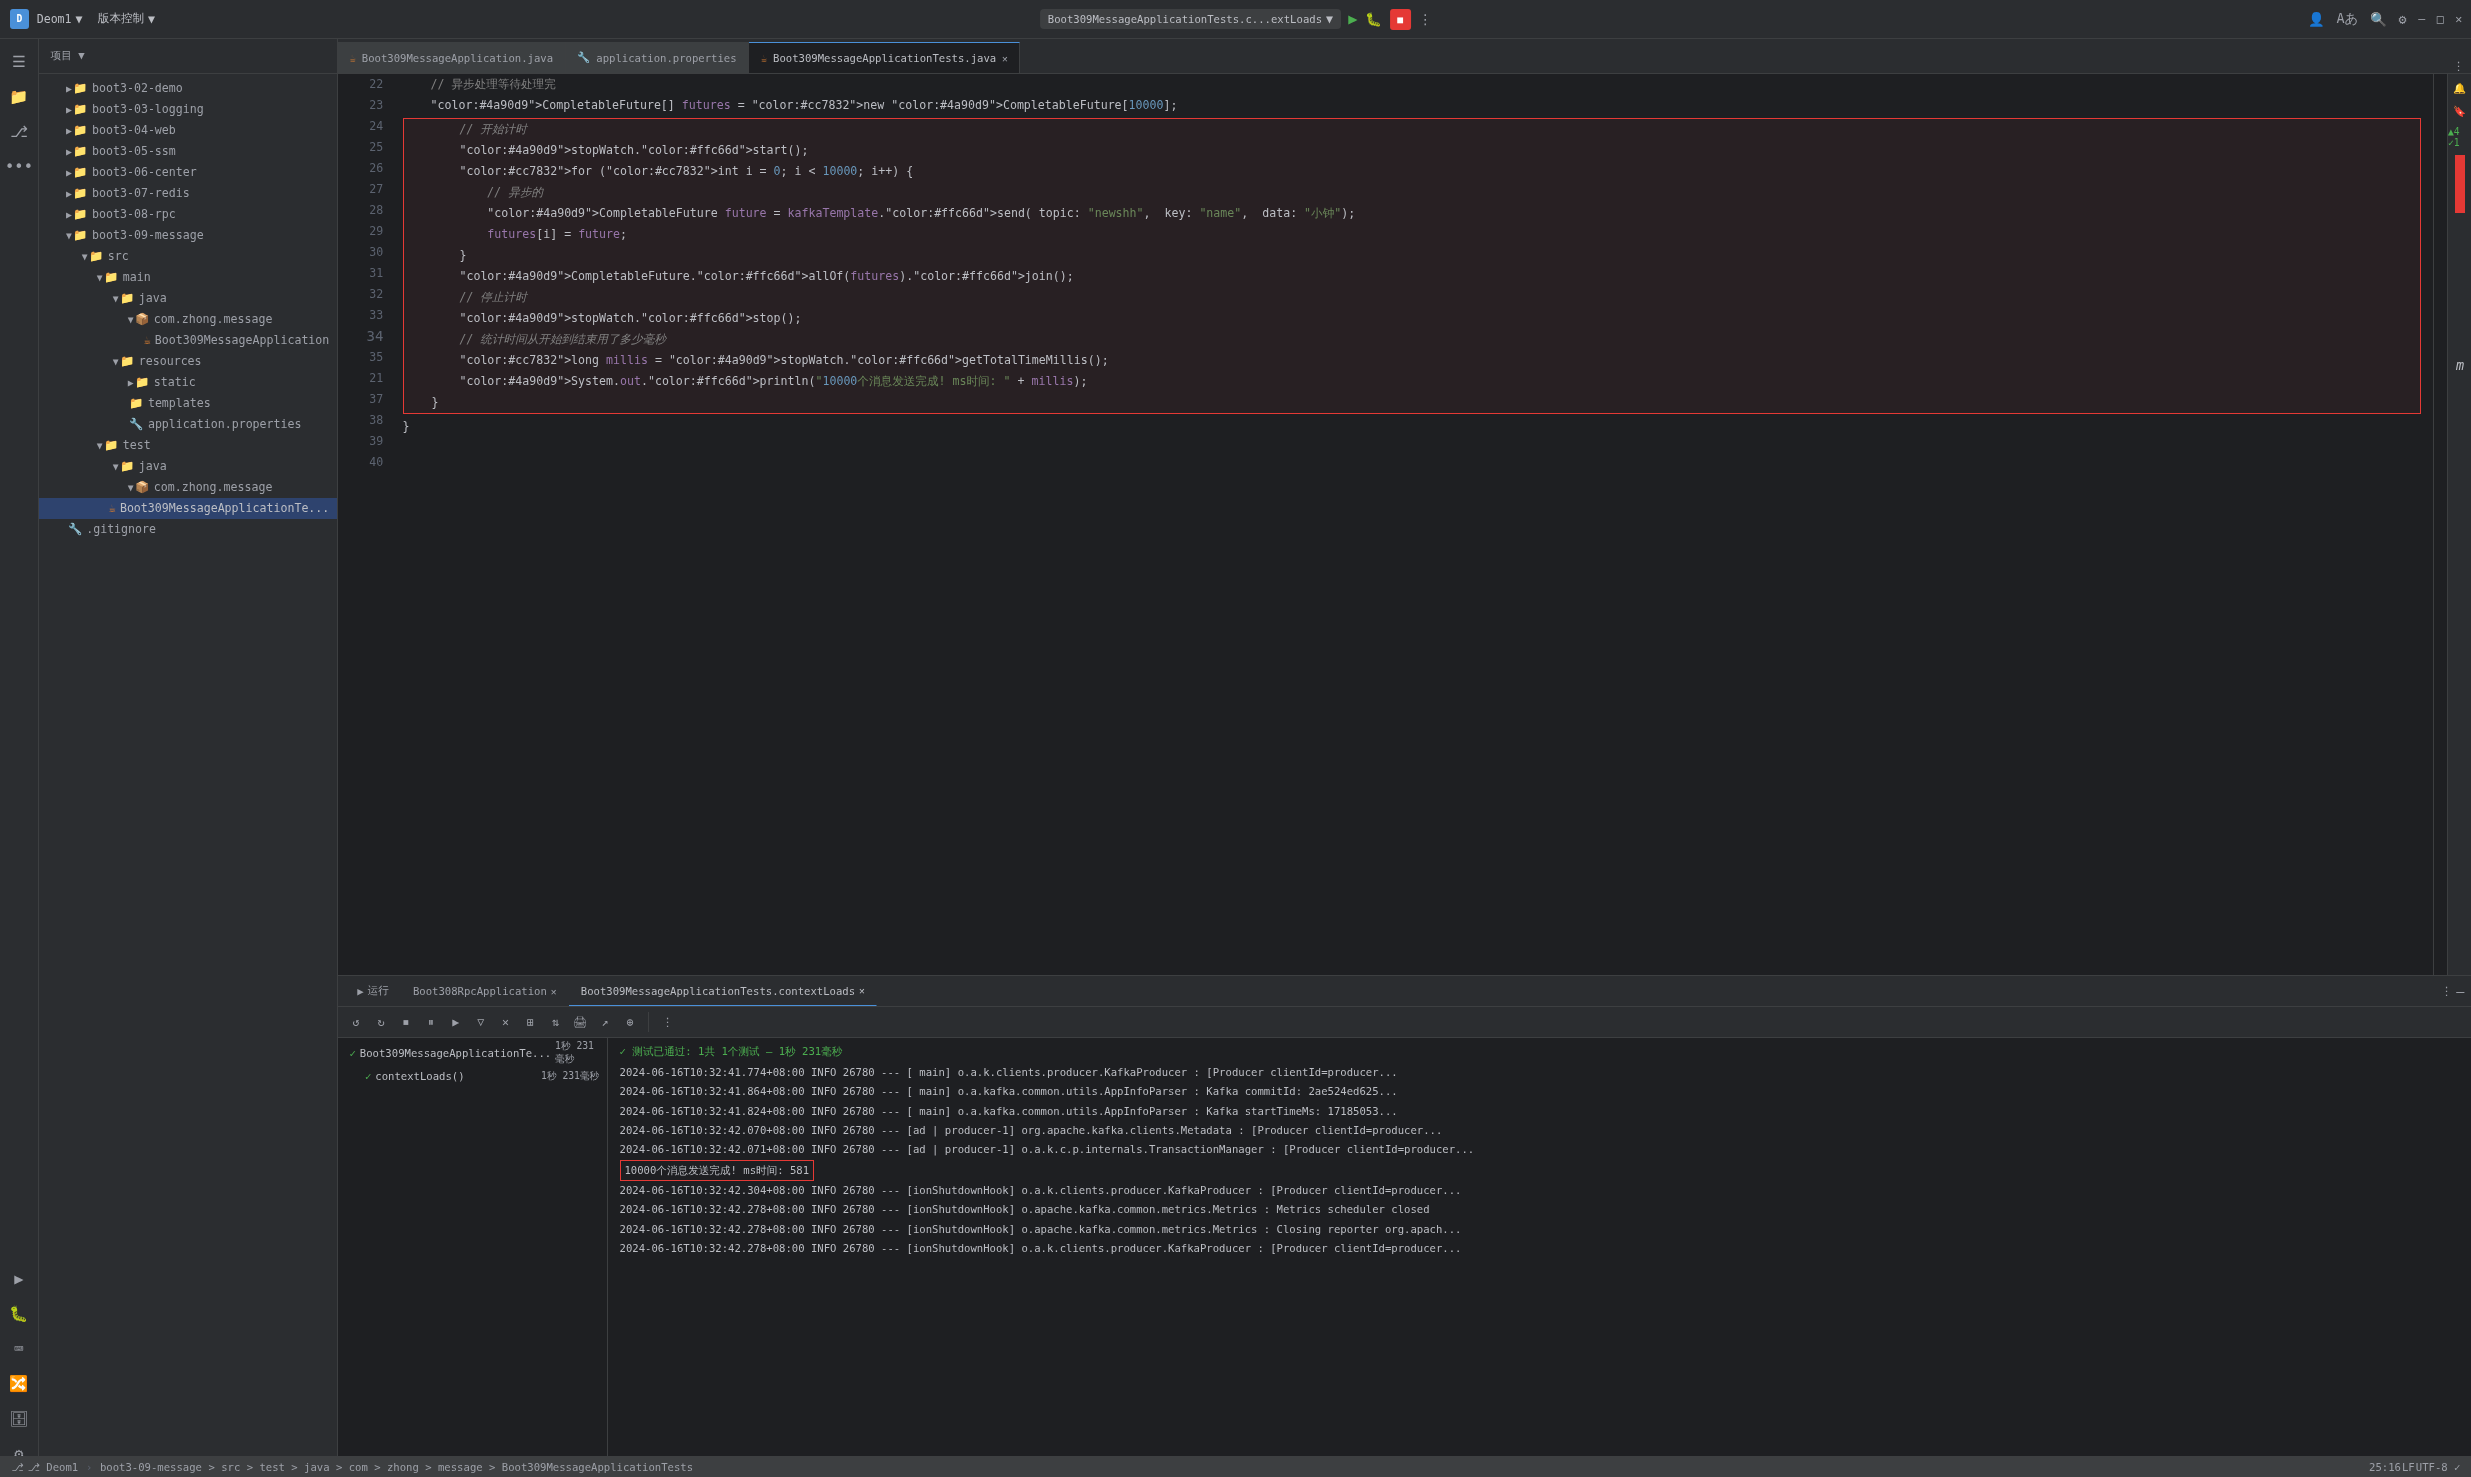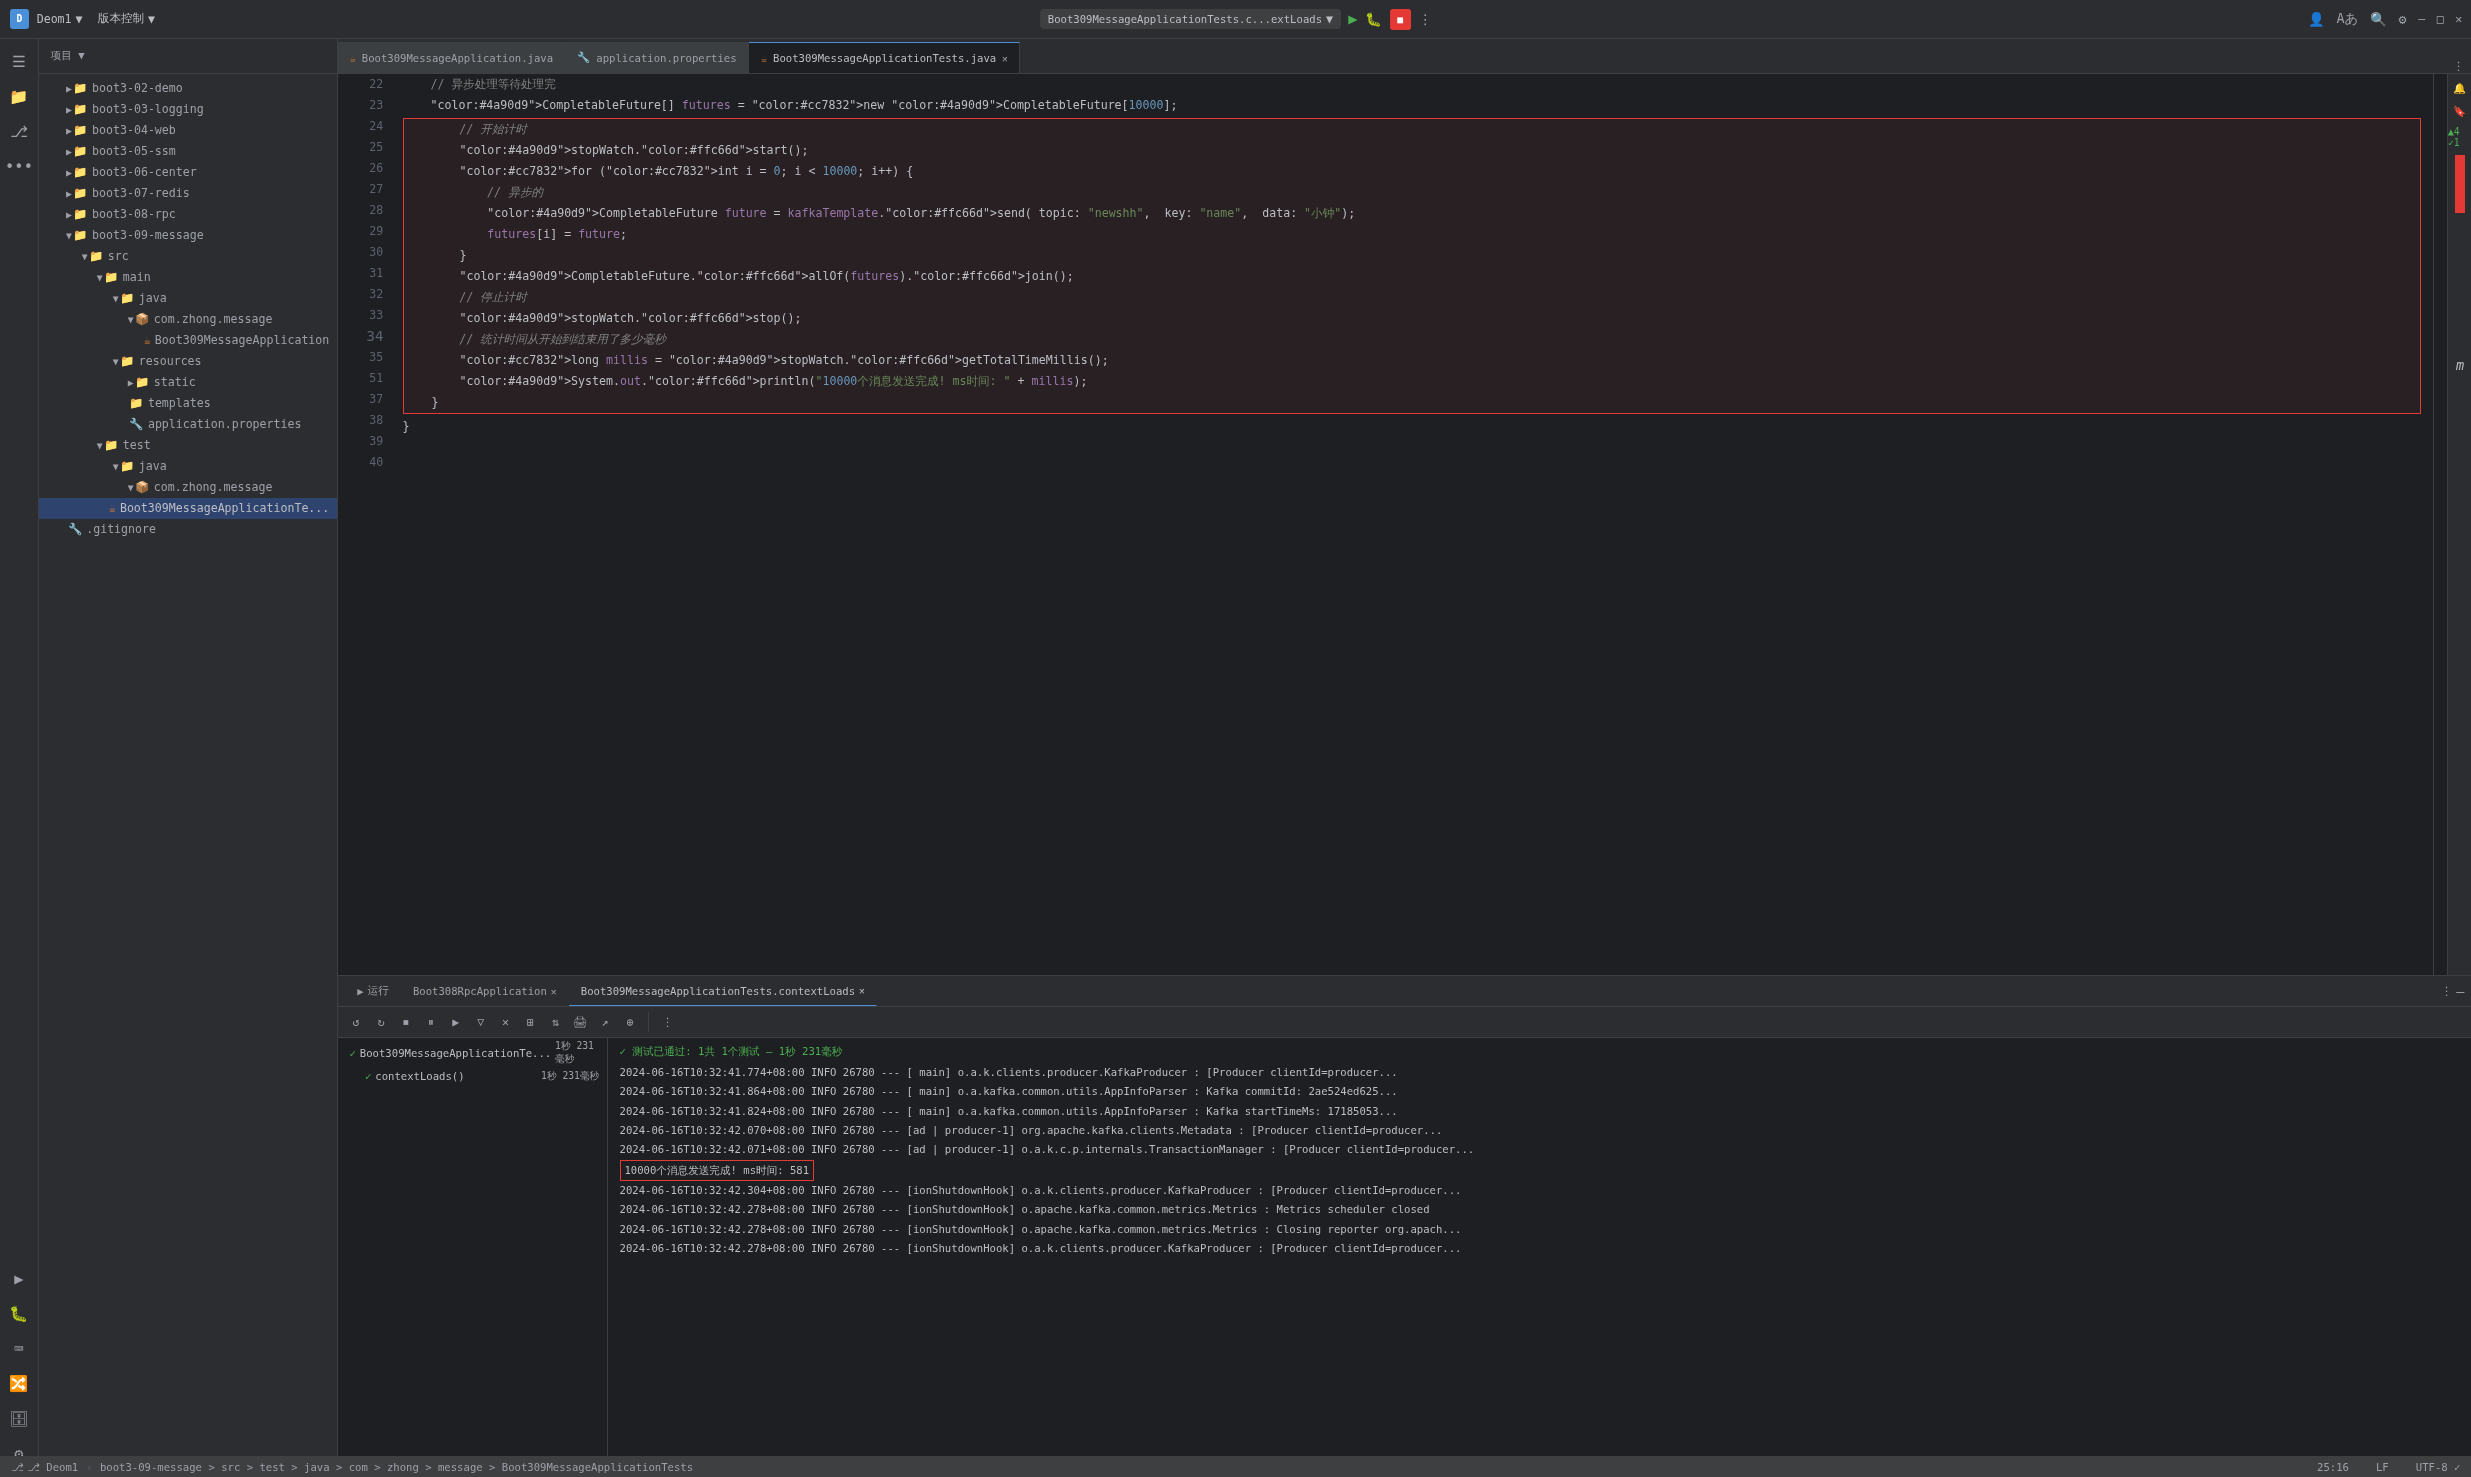--- a/index.html
+++ b/index.html
@@ -310,21 +310,21 @@
       display: flex; align-items: center;
       padding: 0 11.6px;
       font-size: 10.6px;
       color: #9da0a8;
       gap: 7.7px;
       position: absolute;
       bottom: 0; left: 0; right: 0;
     }
     .status-item { display: flex; align-items: center; gap: 3.9px; }
     .status-sep { color: #5c6370; }
-    .status-right { margin-left: auto; display: flex; gap: 27px; }
+    .status-right { margin-left: auto; display: flex; gap: 1px; }
 
     code.line {
       display: block;
       white-space: pre;
       line-height: 21px;
     }
   </style>
 </head>
 <body>
 
@@ -551,21 +551,21 @@
             <div style="line-height: 21px; font-size: 11.6px;">26</div>
             <div style="line-height: 21px; font-size: 11.6px;">27</div>
             <div style="line-height: 21px; font-size: 11.6px;">28</div>
             <div style="line-height: 21px; font-size: 11.6px;">29</div>
             <div style="line-height: 21px; font-size: 11.6px;">30</div>
             <div style="line-height: 21px; font-size: 11.6px;">31</div>
             <div style="line-height: 21px; font-size: 11.6px;">32</div>
             <div style="line-height: 21px; font-size: 11.6px;">33</div>
             <div style="line-height: 21px; font-size: 14px;">34</div>
             <div style="line-height: 21px; font-size: 11.6px;">35</div>
-            <div style="line-height: 21px; font-size: 11.6px;">51</div>
+            <div style="line-height: 21px; font-size: 11.6px;">21</div>
             <div style="line-height: 21px; font-size: 11.6px;">37</div>
             <div style="line-height: 21px; font-size: 11.6px;">38</div>
             <div style="line-height: 21px; font-size: 11.6px;">39</div>
             <div style="line-height: 21px; font-size: 11.6px;">40</div>
           </div>
         <div id="code-content">
             <code class="line" style="display: block; white-space: pre; line-height: 21px;"><span style="color:#808080;">    // 异步处理等待处理完</span></code>
             <code class="line" style="display: block; white-space: pre; line-height: 21px;">    <span style="&lt;span">"color:#4a90d9"</span>&gt;CompletableFuture[] <span style="color:#9876aa">futures</span> = <span style="&lt;span">"color:#cc7832"</span>&gt;new <span style="&lt;span">"color:#4a90d9"</span>&gt;CompletableFuture[<span style="color:#6897bb">10000</span>];</code>
             <code class="line" style="display: block; white-space: pre; line-height: 21px;"></code>
             <div class="highlight-box">

